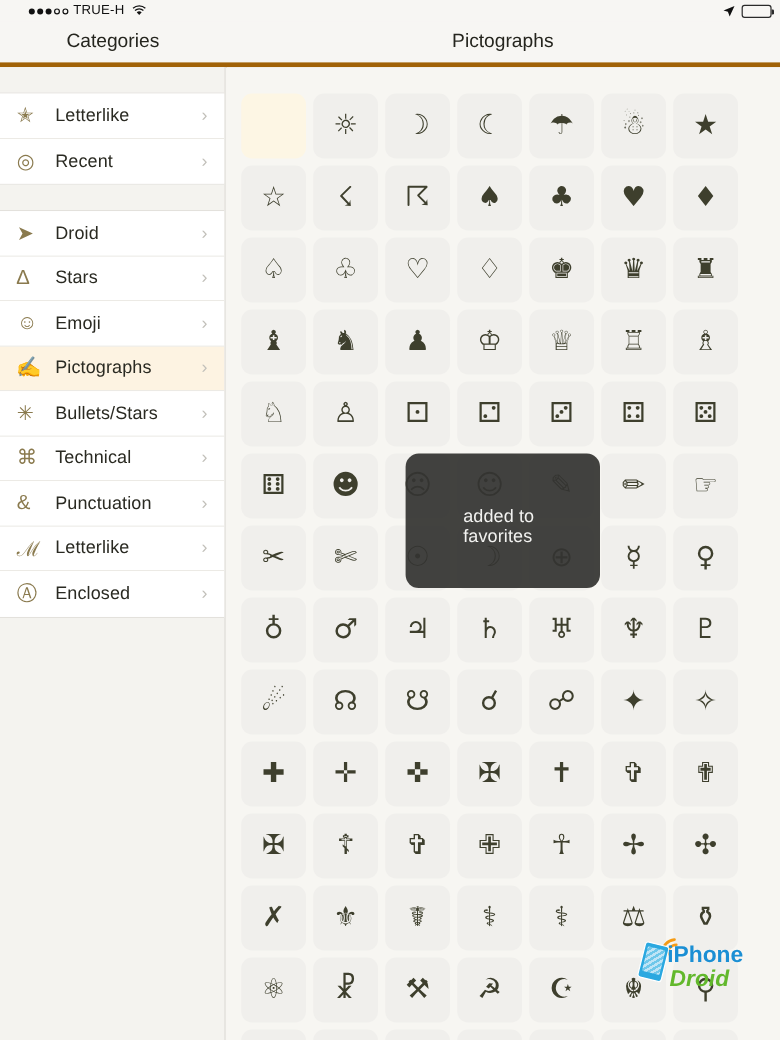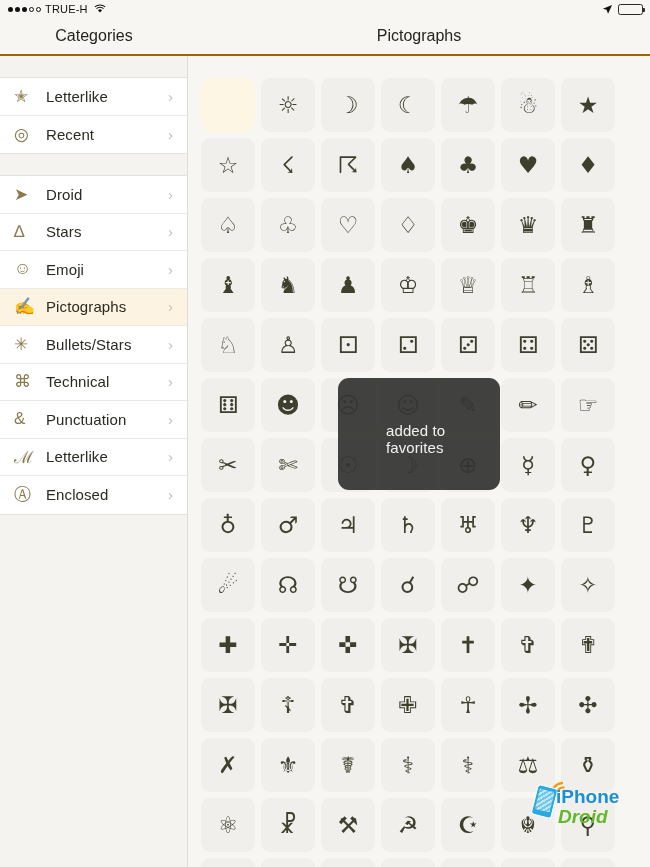--- a/index.html
+++ b/index.html
@@ -12,21 +12,21 @@
   }
   #app { position: relative; width: 650px; height: 867px; overflow: hidden; }
 
   
   .statusbar {
     position: absolute; top: 0; left: 0; width: 650px; height: 18px;
     background: #f7f6f3;
     display: flex; align-items: center;
     font-size: 11px; color: #111;
   }
-  .sb-left { display: flex; align-items: center; gap: 4px; padding-left: 8px; }
+  .sb-left { display: flex; align-items: center; gap: 4px; padding-left: 24px; }
   .dots { display: flex; align-items: center; gap: 2px; }
   .dot { width: 5px; height: 5px; border-radius: 50%; background: #111; }
   .dot.hollow { background: transparent; border: 1px solid #111; width: 5px; height: 5px; }
   .sb-carrier { font-size: 11px; letter-spacing: .2px; color:#111; }
   .wifi { width: 12px; height: 10px; position: relative; margin-left: 2px; }
   .sb-center {
     position: absolute; left: 0; right: 0; text-align: center;
     font-size: 11px; font-weight: bold; color: #111;
   }
   .sb-right {
@@ -38,21 +38,21 @@
   .battery::after {
     content: ""; position: absolute; right: -3px; top: 3.2px;
     width: 2px; height: 4px; background: #2a2a2a; border-radius: 0 1px 1px 0;
   }
   .battery .lvl { height: 100%; background: #2a2a2a; border-radius: 1px; }
 
   
   .navbar {
     position: absolute; top: 18px; left: 0; width: 650px; height: 38px;
     background: #f7f6f3;
-    border-bottom: 2px solid #a16207;
+    border-bottom: 4px solid #a16207;
     display: flex; align-items: center;
   }
   .nav-left {
     width: 188px; text-align: center;
     font-size: 16px; color: #25251e;
   }
   .nav-right {
     flex: 1; text-align: center;
     font-size: 16px; color: #25251e;
   }

